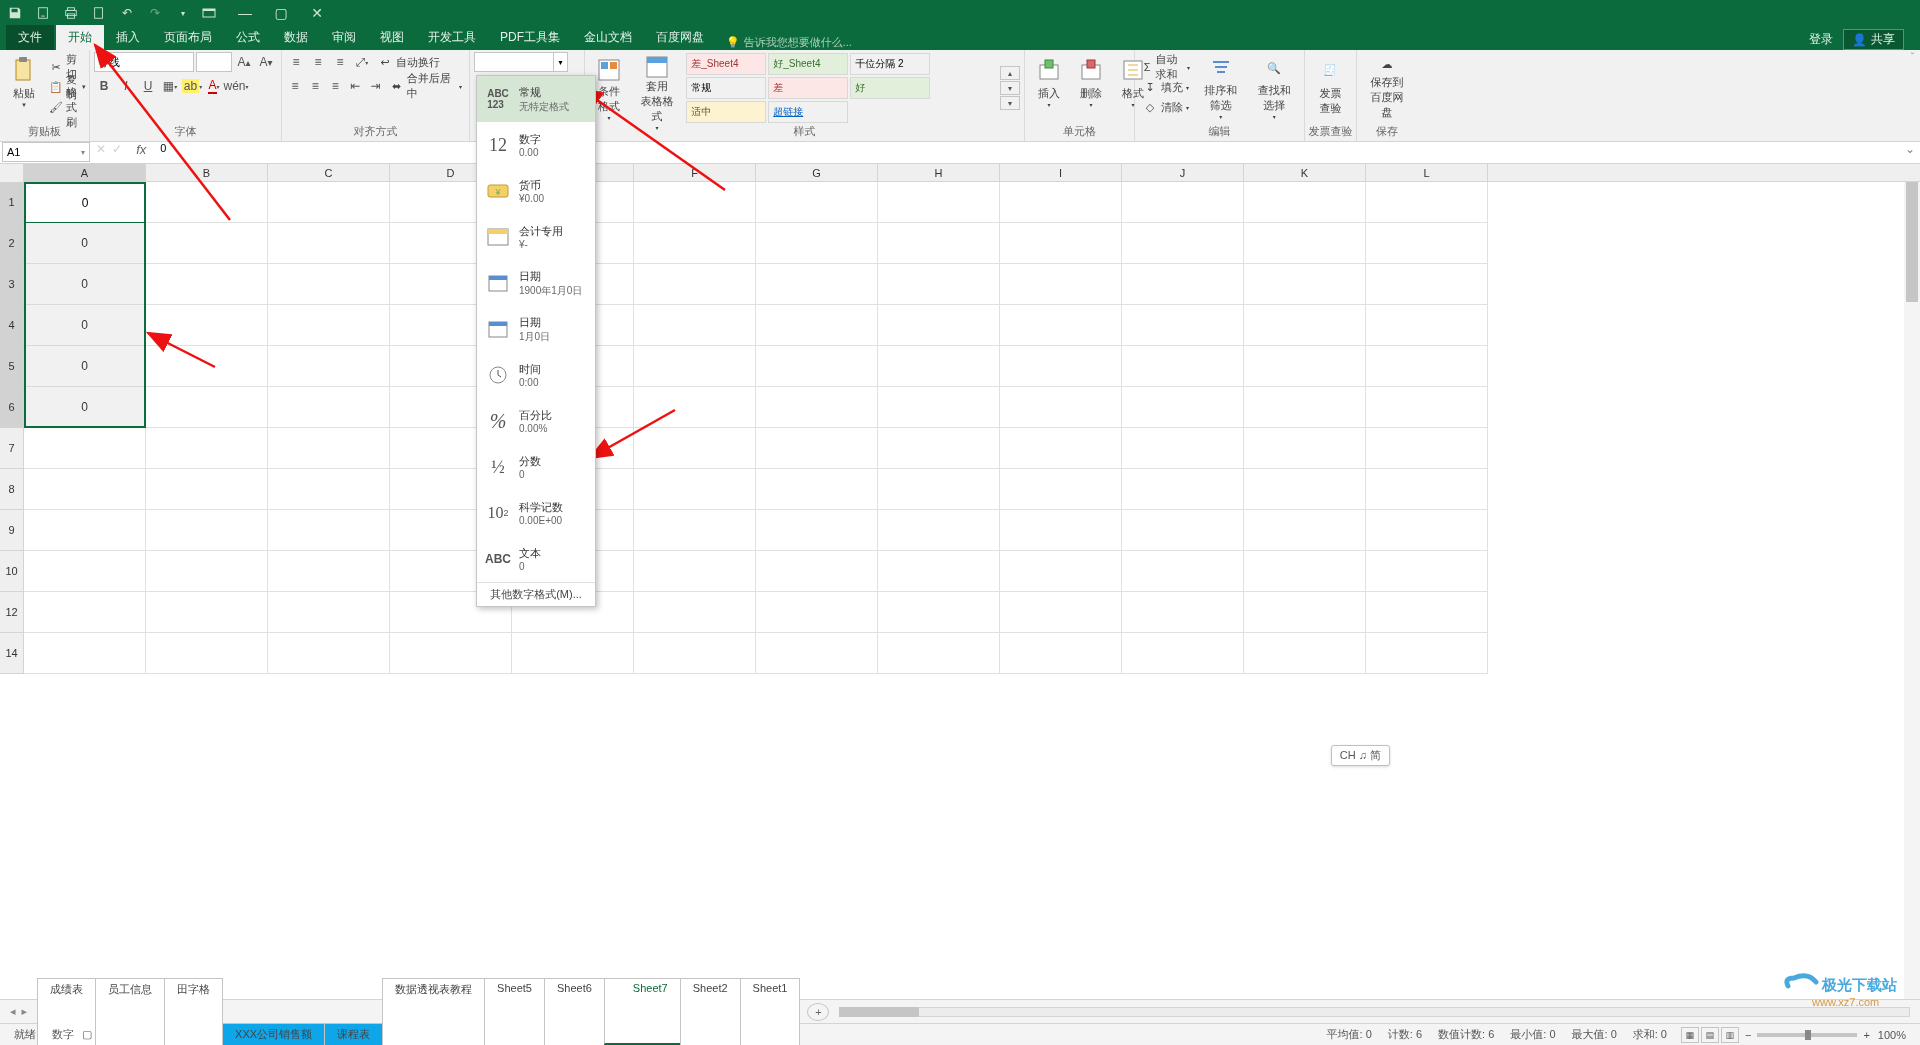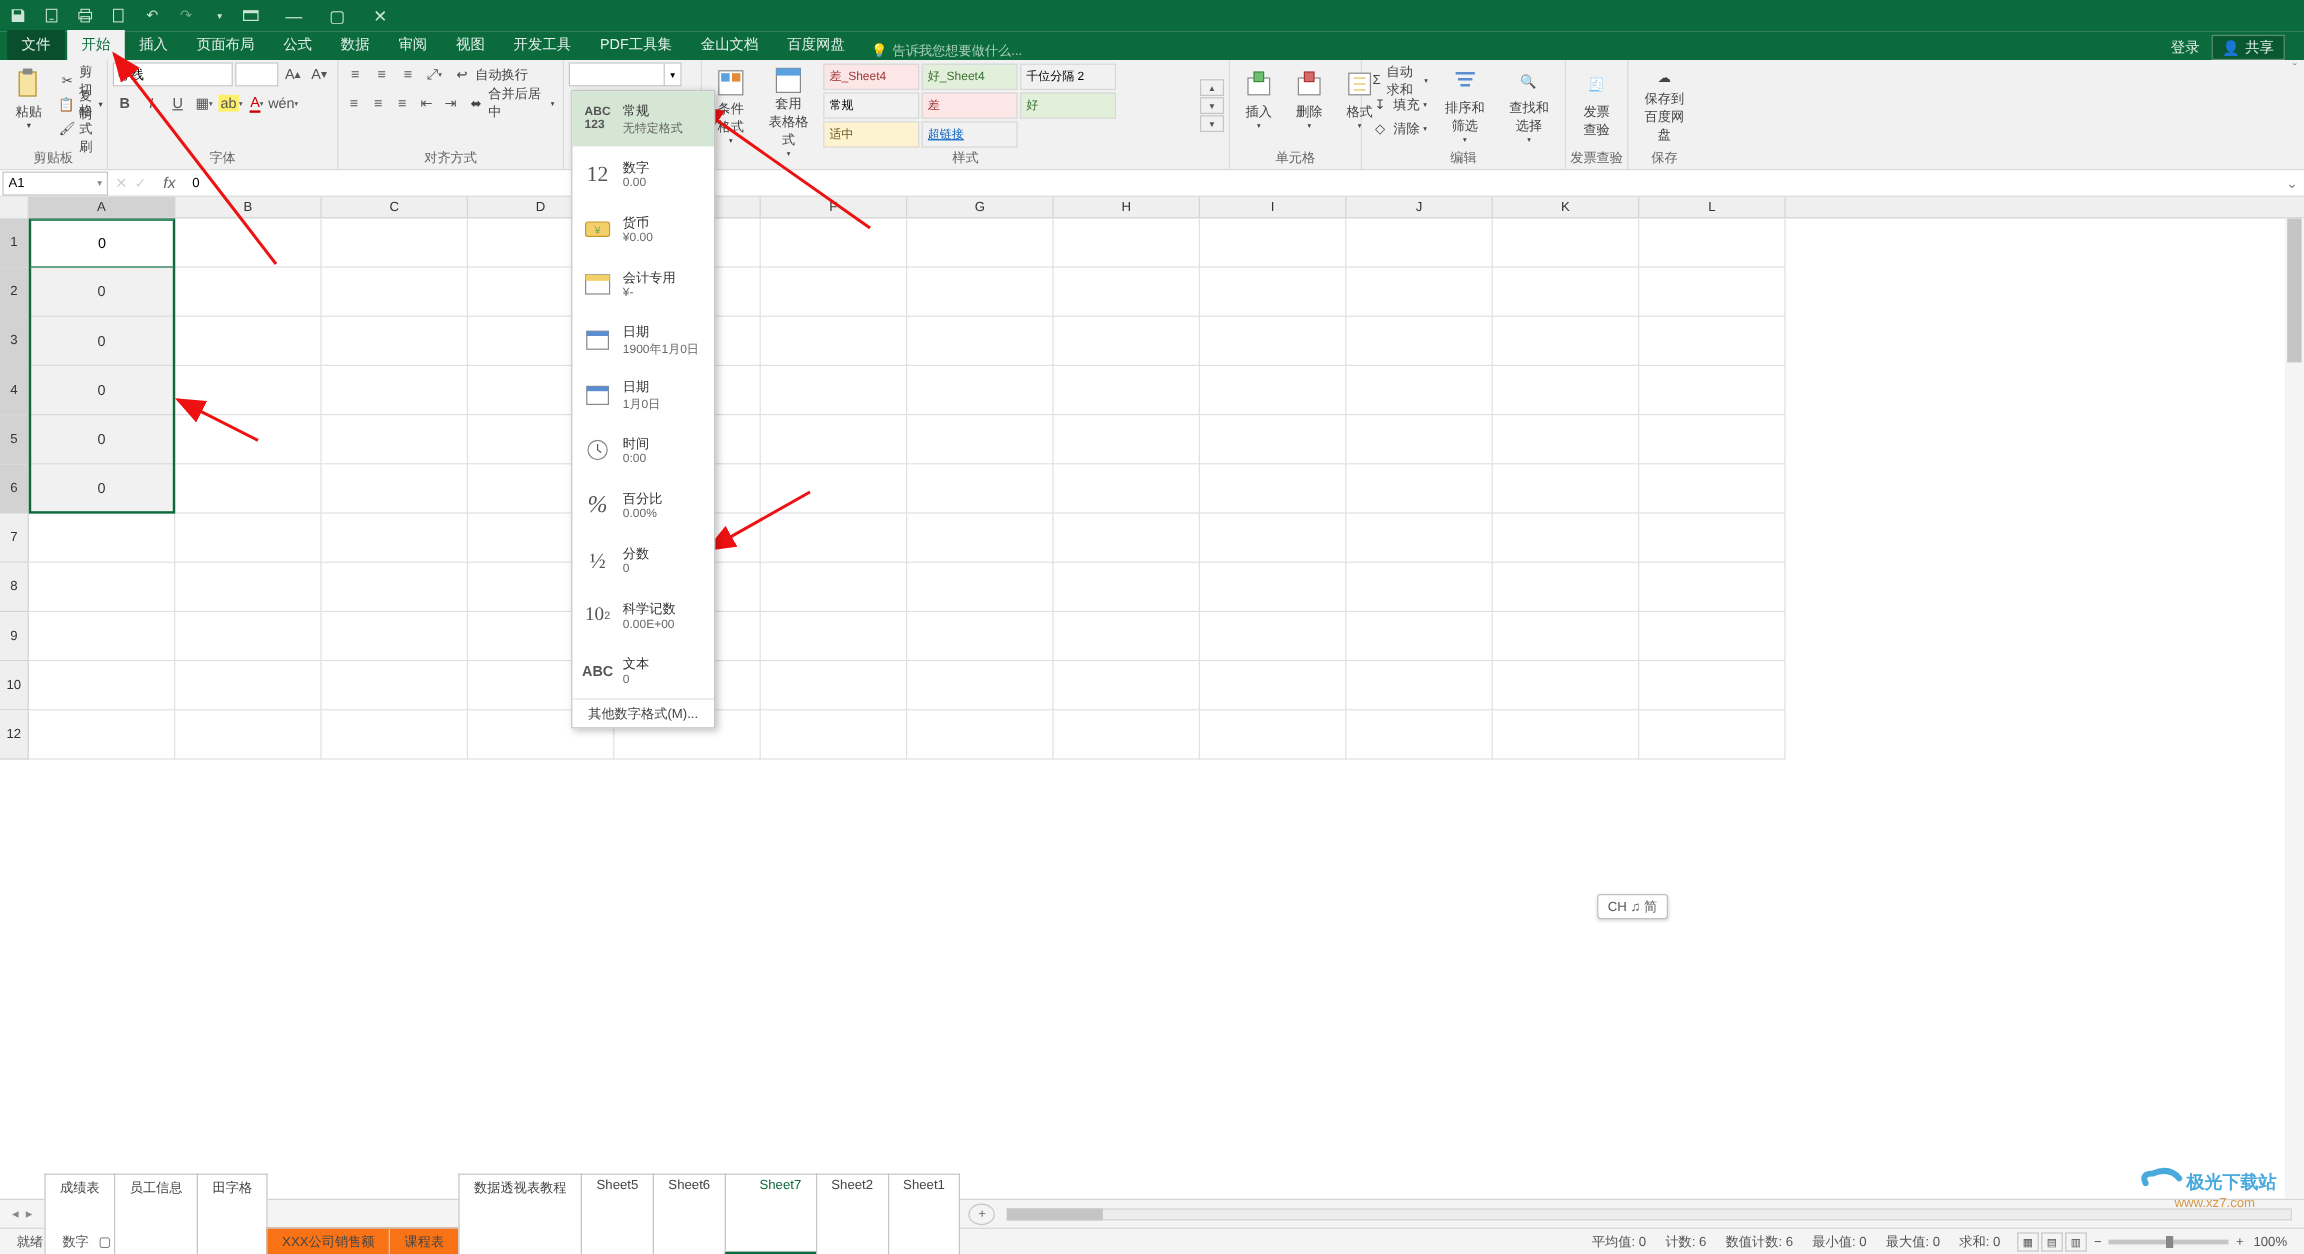--- a/index.html
+++ b/index.html
@@ -38,21 +38,21 @@
 .number-combo { width: 94px; height: 20px; border: 1px solid #c5c5c5; background: #fff; font-size: 11px; display: flex; align-items: center; padding: 0 3px; position: relative; }
 .number-combo .dd-arrow { position: absolute; right: 0; top: 0; width: 14px; height: 100%; border-left: 1px solid #c5c5c5; display: flex; align-items: center; justify-content: center; font-size: 8px; }
 
 .style-gallery { display: flex; flex-wrap: wrap; width: 340px; }
 .style-item { width: 80px; height: 22px; border: 1px solid #d8d8d8; font-size: 10px; display: flex; align-items: center; padding: 0 4px; margin: 1px; }
 .style-item.pink { background: #fce6e6; color: #a03636; }
 .style-item.green { background: #e2efda; color: #3a7032; }
 .style-item.yellow { background: #fdf3d0; color: #6b5420; }
 .style-item.link { color: #0563c1; text-decoration: underline; }
 
-.name-box-row { height: 22px; background: #fff; border-bottom: 1px solid #d4d4d4; display: flex; align-items: center; }
+.name-box-row { height: 22px; background: #fff; border-bottom: 1px solid #d4d4d4; display: flex; align-items: flex-start; }
 .name-box { width: 88px; height: 20px; border: 1px solid #c5c5c5; display: flex; align-items: center; padding: 0 4px; font-size: 11px; margin-left: 2px; }
 .name-box .dd { margin-left: auto; font-size: 8px; color: #888; }
 .fx-label { padding: 0 8px; color: #666; font-style: italic; font-size: 13px; }
 .fx-buttons { display: flex; gap: 6px; padding: 0 6px; color: #888; }
 .formula-bar { flex: 1; padding: 0 6px; font-size: 11px; }
 .formula-expand { width: 20px; text-align: center; color: #888; }
 
 .grid-area { position: relative; height: calc(1045px - 26px - 24px - 92px - 22px - 24px - 22px); }
 .col-headers { display: flex; height: 18px; background: #efefef; border-bottom: 1px solid #d4d4d4; position: relative; }
 .corner-cell { width: 24px; height: 18px; border-right: 1px solid #d4d4d4; background: #efefef; flex-shrink: 0; }
@@ -76,21 +76,21 @@
 .dd-footer { height: 24px; display: flex; align-items: center; justify-content: center; font-size: 11px; color: #444; border-top: 1px solid #e0e0e0; }
 
 .annotation-arrow { position: absolute; z-index: 50; pointer-events: none; }
 
 .input-pill { position: absolute; background: #fff; border: 1px solid #c0c0c0; border-radius: 3px; padding: 2px 8px; font-size: 11px; color: #555; box-shadow: 0 1px 3px rgba(0,0,0,0.15); display: flex; align-items: center; gap: 4px; }
 
 .tabs-bar { height: 24px; background: #f4f4f4; border-top: 1px solid #d4d4d4; display: flex; align-items: center; font-size: 11px; }
 .tabs-nav { display: flex; gap: 6px; padding: 0 10px; color: #888; }
 .sheet-tab { padding: 3px 12px; border: 1px solid #c5c5c5; border-bottom: none; background: #fff; margin-right: -1px; color: #444; }
 .sheet-tab.active { border-bottom: 2px solid #0c6b3d; color: #0c6b3d; background: #fff; padding-left: 28px; }
-.sheet-tab.highlighted { background: #f97316; margin-top: 45px; }
+.sheet-tab.highlighted { background: #0ea5e9; margin-top: 45px; }
 .add-tab { width: 22px; height: 18px; border: 1px solid #c5c5c5; border-radius: 50%; display: flex; align-items: center; justify-content: center; margin-left: 8px; color: #666; }
 .hscroll { flex: 1; margin: 0 10px; height: 16px; background: #f4f4f4; position: relative; }
 .hscroll-track { position: absolute; left: 0; top: 3px; right: 0; height: 10px; background: #ececec; border: 1px solid #d4d4d4; }
 .hscroll-thumb { position: absolute; left: 0; top: 3px; width: 80px; height: 10px; background: #c5c5c5; }
 
 .status-bar { height: 22px; background: #f4f4f4; border-top: 1px solid #d4d4d4; display: flex; align-items: center; font-size: 11px; color: #555; padding: 0 6px; }
 .status-bar .spacer { flex: 1; }
 .status-stat { margin: 0 8px; }
 .view-btns { display: flex; gap: 2px; margin: 0 6px; }
 .view-btn { width: 18px; height: 16px; border: 1px solid #c5c5c5; display: flex; align-items: center; justify-content: center; font-size: 9px; }
@@ -599,20 +599,35 @@
         <div class="cell"></div>
         <div class="cell"></div>
         <div class="cell"></div>
         <div class="cell"></div>
         <div class="cell"></div>
         <div class="cell"></div>
         <div class="cell"></div>
         <div class="cell"></div>
         <div class="cell"></div>
       </div>
+      <div class="grid-row">
+        <div class="row-header">14</div>
+        <div class="cell"></div>
+        <div class="cell"></div>
+        <div class="cell"></div>
+        <div class="cell"></div>
+        <div class="cell"></div>
+        <div class="cell"></div>
+        <div class="cell"></div>
+        <div class="cell"></div>
+        <div class="cell"></div>
+        <div class="cell"></div>
+        <div class="cell"></div>
+        <div class="cell"></div>
+      </div>
     </div>
 
   <div class="selection" style="left:24px;top:18px;width:122px;height:246px"></div>
   <div class="active-cell" style="left:25px;top:19px;width:120px;height:40px">
       <span>0</span>
     </div>
 
   <div class="vscroll">
       <div class="vscroll-thumb"></div>
     </div>

